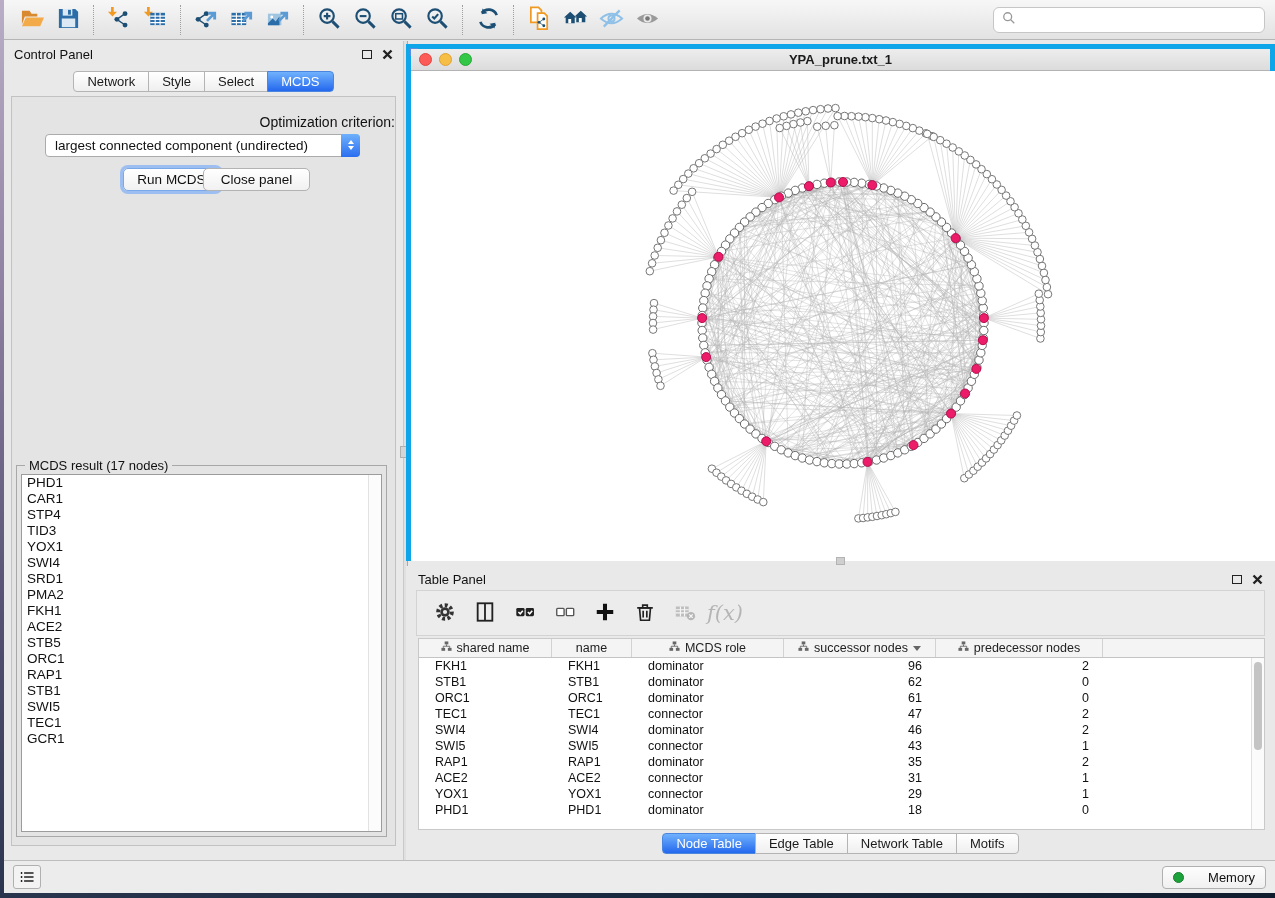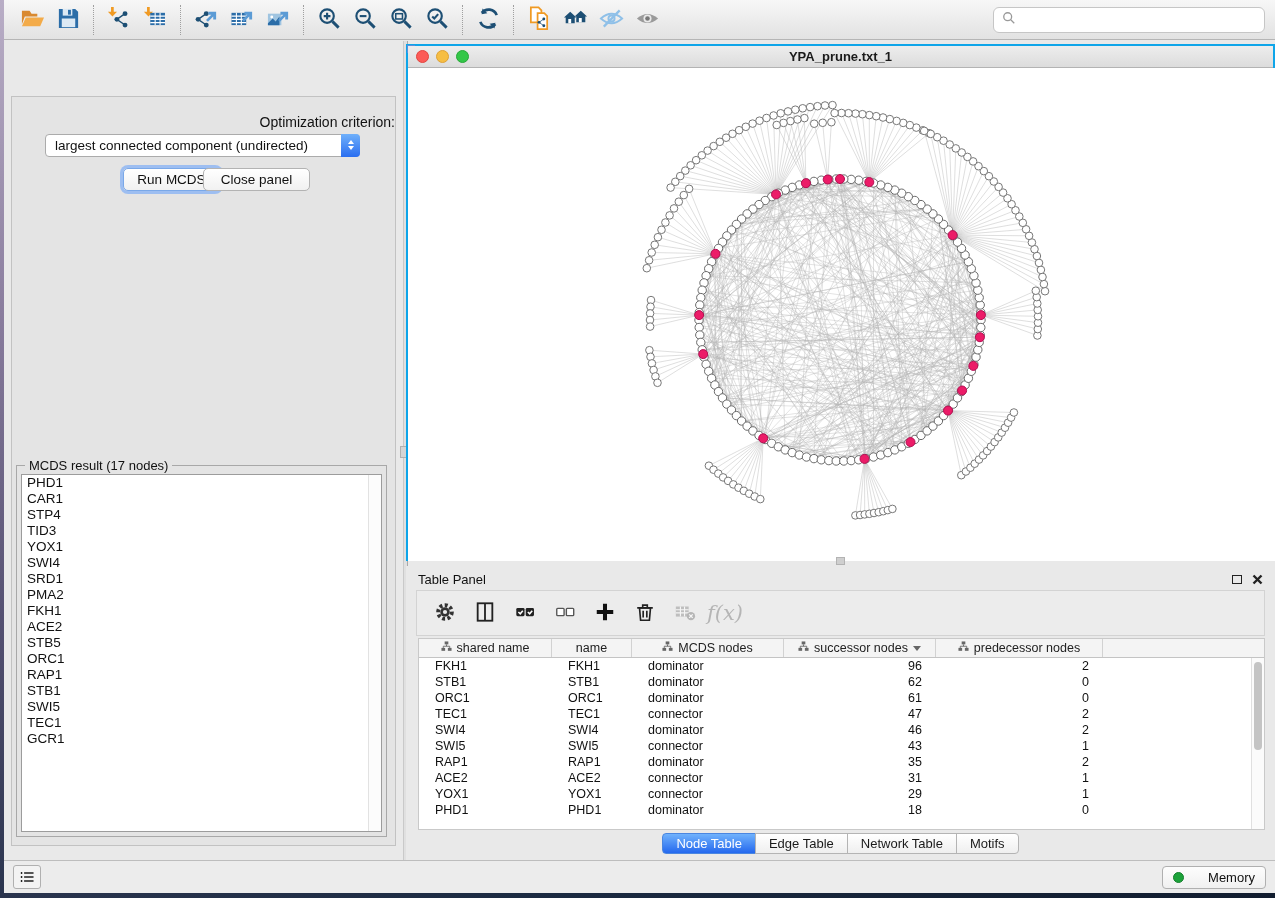--- a/index.html
+++ b/index.html
@@ -59,21 +59,21 @@
   .result-item { font-size:13.5px; line-height:16px; padding-left:5px; cursor:default; }
 
   
   #vsplit { position:absolute; left:399px; top:41px; width:5px; height:819px; background:#e0e0e0; border-left:1px solid #c9c9c9; border-right:1px solid #a9a9a9;}
   #vsplit-handle { position:absolute; left:-4px; top:405px; width:9px; height:12px; background:#d5d5d5; border:1px solid #b0b0b0; }
   #hsplit { position:absolute; left:404px; top:561px; width:867px; height:5px; background:#e9e9e9; }
   #hsplit-handle { position:absolute; left:428px; top:-4px; width:9px; height:8px; background:#cfcfcf; border:1px solid #b3b3b3; }
 
   
   #net-frame { position:absolute; left:402px; top:44px; width:869px; height:517px;
-    background:#fff; border:2px solid #0ea5e9; }
+    background:#fff; border:5px solid #0ea5e9; }
   #net-corner { position:absolute; left:-1px; top:-1px; width:8px; height:8px;
     border-left:3px solid #5a8ede; border-top:3px solid #5a8ede; }
   #net-titlebar { height:22px; background:linear-gradient(#ededed,#dcdcdc); border-bottom:1px solid #b3b3b3;
     display:flex; align-items:center; padding:0 8px; position:relative; }
   .tl { width:13px; height:13px; border-radius:50%; margin-right:7px; }
   .tl.red { background:#fc5b57; border:1px solid #e2453f;}
   .tl.yel { background:#f6be44; border:1px solid #dfa235;}
   .tl.grn { background:#33c748; border:1px solid #27a838;}
   #net-title { position:absolute; left:0; right:0; text-align:center; font-size:13px; font-weight:bold; color:#1a1a1a; pointer-events:none;}
   #net-canvas { position:relative; width:867px; height:493px; background:#fff; }
@@ -283,20 +283,37 @@
             <g fill="none" stroke="#999" stroke-width="1.5">
               <circle cx="6.5" cy="6.5" r="4.5"></circle>
               <path d="M10 10l4 4"></path>
             </g>
           </svg></span>
         <input id="search-input" placeholder="" style="">
       </div>
     </div>
 
   <div id="control-panel">
+    <div class="panel-header">
+      <span class="panel-title">Control Panel</span>
+      <span class="win-icons">
+        <span class="float-icon"></span>
+        <span class="close-icon">
+          <svg viewBox="0 0 11 11">
+              <path d="M1.5 1.5L9.5 9.5M9.5 1.5L1.5 9.5" stroke="#222" stroke-width="2.4"></path>
+            </svg>
+        </span>
+      </span>
+    </div>
+    <div class="tabrow" id="cp-tabs">
+        <div class="seg">Network</div>
+        <div class="seg">Style</div>
+        <div class="seg">Select</div>
+        <div class="seg sel">MCDS</div>
+      </div>
     <div id="cp-content">
       <div id="opt-label">Optimization criterion:</div>
       <div id="dropdown">
         <span id="dropdown-value">largest connected component (undirected)</span>
         <span id="dropdown-stepper">
           <span class="chev-up"></span>
             <span class="chev-dn"></span>
         </span>
       </div>
       <div class="mac-btn" id="run-btn">Run MCDS</div>
@@ -1311,21 +1328,21 @@
           </div>
           <div class="th" style="width: 152px;">
             <span><svg viewBox="0 0 12 12">
                 <g fill="#666">
                   <rect x="4" y="0.5" width="4" height="3.2"></rect>
                   <rect x="0.5" y="7.5" width="4" height="3.2"></rect>
                   <rect x="7.5" y="7.5" width="4" height="3.2"></rect>
                 </g>
                 <path d="M6 3.7v2M2.5 7.5V5.7h7v1.8" stroke="#666" stroke-width="1" fill="none"></path>
               </svg></span>
-            <span>MCDS nodes</span>
+            <span>MCDS role</span>
           </div>
           <div class="th" style="width: 152px;">
             <span><svg viewBox="0 0 12 12">
                 <g fill="#666">
                   <rect x="4" y="0.5" width="4" height="3.2"></rect>
                   <rect x="0.5" y="7.5" width="4" height="3.2"></rect>
                   <rect x="7.5" y="7.5" width="4" height="3.2"></rect>
                 </g>
                 <path d="M6 3.7v2M2.5 7.5V5.7h7v1.8" stroke="#666" stroke-width="1" fill="none"></path>
               </svg></span>

